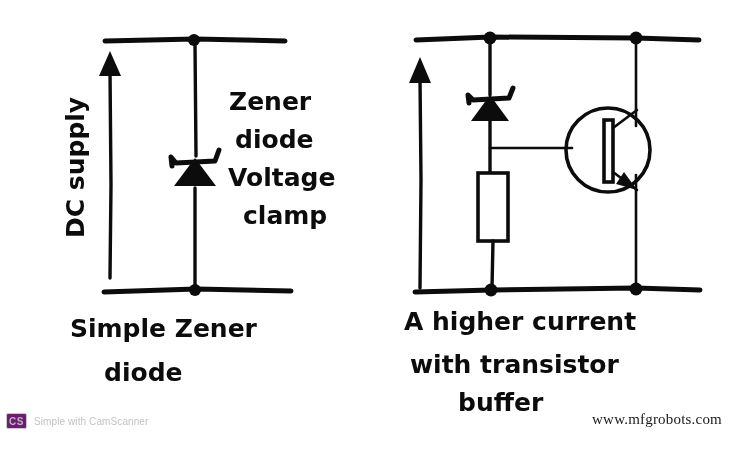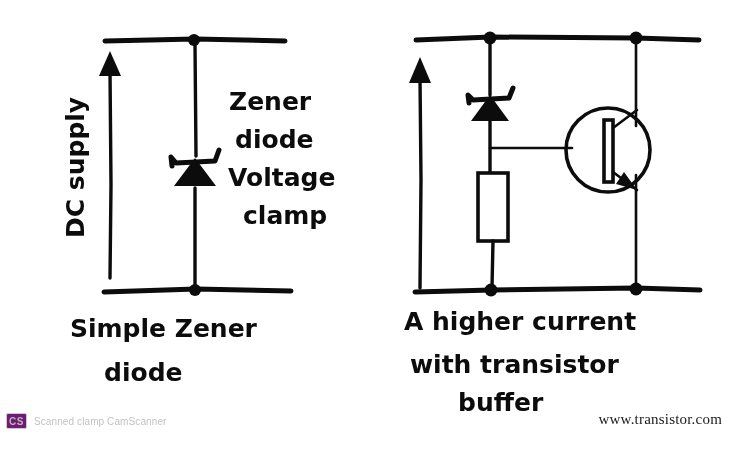--- a/index.html
+++ b/index.html
@@ -181,18 +181,18 @@
       <text class="hw hw-caption" x="404" y="330">A higher current</text>
       <text class="hw hw-caption" x="410" y="373">with transistor</text>
       <text class="hw hw-caption" x="458" y="411">buffer</text>
     </g>
 
   </svg>
 
   <div id="footer">
     <div id="camscanner">
       <div id="cs-badge">CS</div>
-      <div id="cs-text">Scanned clamp CamScanner</div>
+      <div id="cs-text">Simple with CamScanner</div>
     </div>
-    <div id="site-url">www.transistor.com</div>
+    <div id="site-url">www.mfgrobots.com</div>
   </div>
 
 </div>
 
 </body></html>

